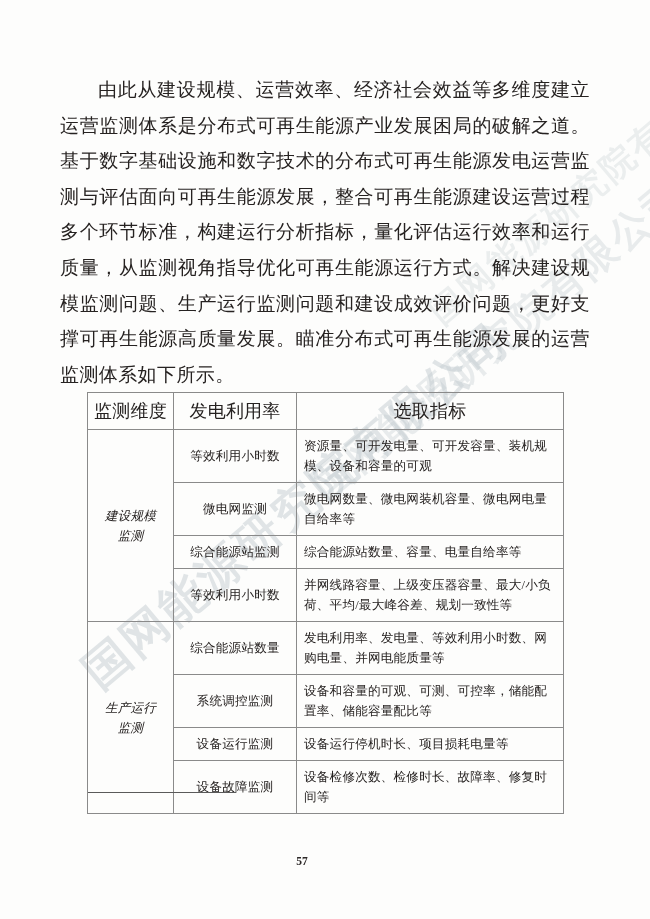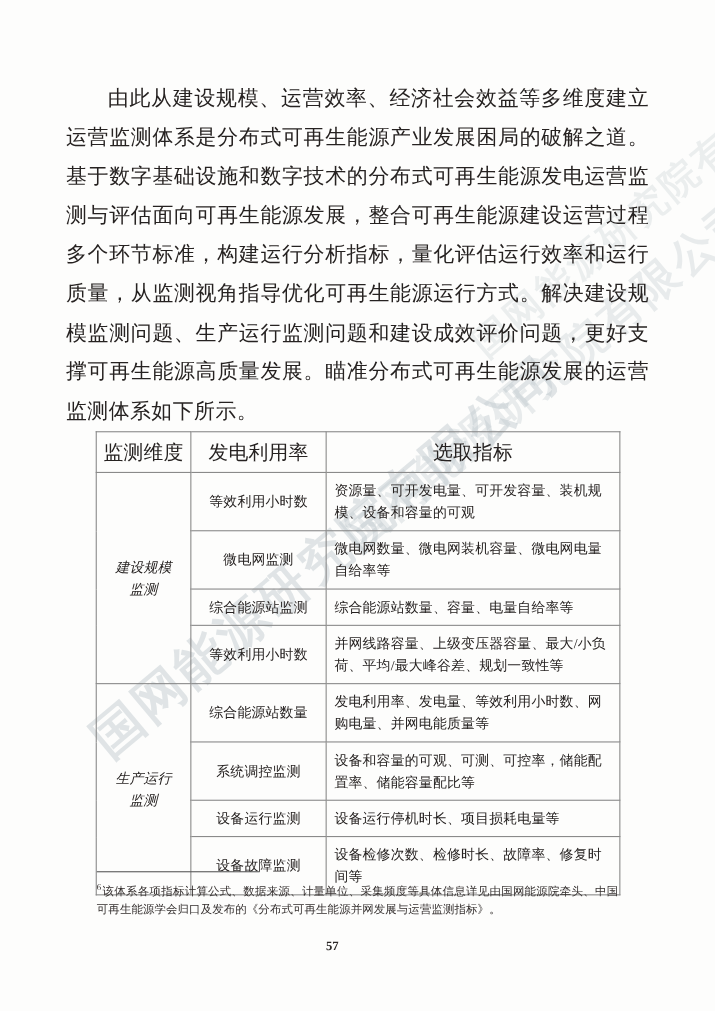--- a/index.html
+++ b/index.html
@@ -241,18 +241,15 @@
           <td class="dir">设备故障监测</td>
           <td class="ind">设备检修次数、检修时长、故障率、修复时间等</td>
         </tr>
       </tbody>
     </table>
   </div>
 </div>
 
 <div class="footnote">
   <div class="fn-rule"></div>
-  <div class="fn-text">
-    <sup>6</sup><span>该体系各项指标计算公式、数据来源、计量单位、采集频度等具体信息详见由国网能源院牵头、中国可再生能源学会归口及发布的《分布式可再生能源并网发展与运营监测指标》。</span>
-  </div>
 </div>
 
 <div class="page-number">57</div>
 
 </body></html>

